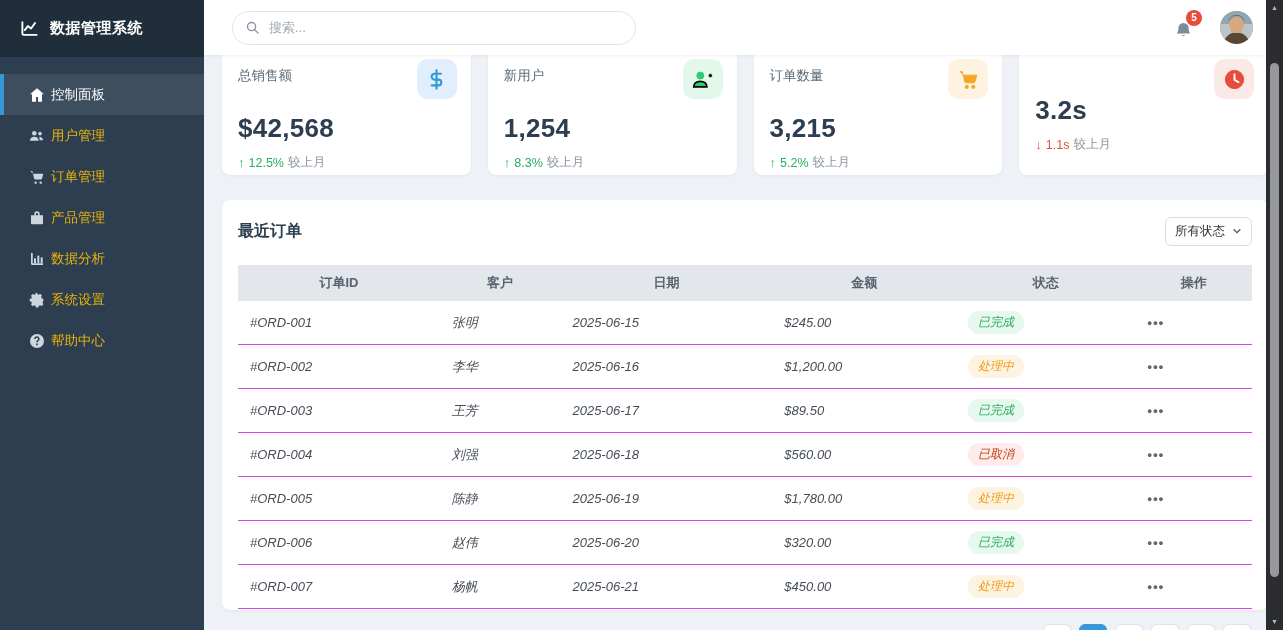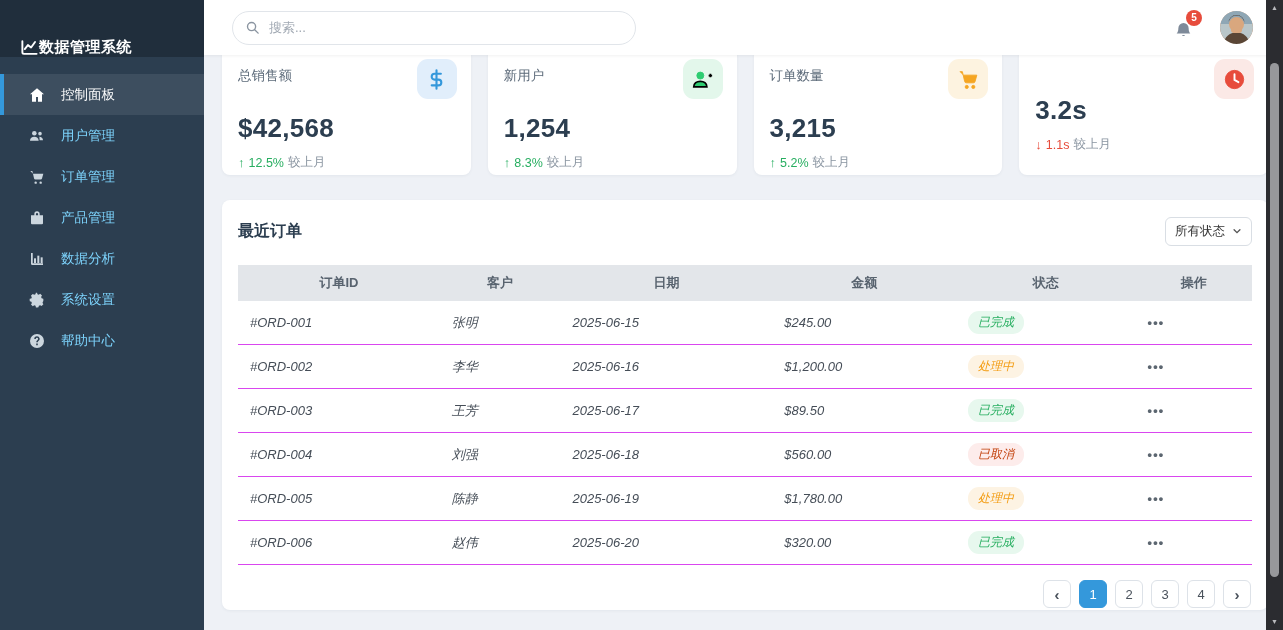--- a/index.html
+++ b/index.html
@@ -2,28 +2,28 @@
 <html><head>
 <meta charset="utf-8">
 <style>
   * { margin:0; padding:0; box-sizing:border-box; }
   html,body { width:1283px; height:630px; overflow:hidden; }
   body { font-family:"Liberation Sans","DejaVu Sans",sans-serif; background:#eef1f6; }
   .app { display:flex; width:1283px; height:630px; position:relative; }
 
   
   .sidebar { width:204px; height:630px; background:#2c3e50; flex:0 0 204px; display:flex; flex-direction:column; }
-  .logo { height:57px; background:#202e3c; display:flex; align-items:flex-end; padding:0 20px; gap:0; }
+  .logo { height:57px; background:#202e3c; display:flex; align-items:center; padding:0 20px; gap:11px; }
   .logo svg { width:19px; height:19px; stroke:#fff; }
   .logo-title { color:#fff; font-size:15px; font-weight:bold; letter-spacing:.5px; }
   .nav { padding-top:17px; display:flex; flex-direction:column; }
-  .nav-item { height:41px; display:flex; align-items:center; gap:16px; padding-left:24px; cursor:pointer; border-left:4px solid transparent; }
+  .nav-item { height:41px; display:flex; align-items:center; gap:6px; padding-left:24px; cursor:pointer; border-left:4px solid transparent; }
   .nav-item .nav-icon { width:17px; height:17px; display:flex; align-items:center; justify-content:center; }
   .nav-item .nav-icon svg { width:16px; height:16px; fill:#ccd6de; }
-  .nav-item .nav-label { color:#7dd3fc; font-size:13.5px; }
+  .nav-item .nav-label { color:#eab308; font-size:13.5px; }
   .nav-item.active { background:#3d4e5f; border-left-color:#3498db; }
   .nav-item.active .nav-label { color:#ffffff; }
   .nav-item.active .nav-icon svg { fill:#ffffff; }
 
   
   .main { flex:1; display:flex; flex-direction:column; height:630px; min-width:0; }
   .header { height:55px; background:#ffffff; display:flex; align-items:center; justify-content:space-between; padding:0 16px 0 28px; box-shadow:0 1px 3px rgba(0,0,0,.06); position:relative; z-index:3; }
   .search-box { width:404px; height:34px; border:1px solid #e1e5ea; border-radius:17px; display:flex; align-items:center; padding:0 12px; gap:9px; background:#fff; }
   .search-box svg { width:15px; height:15px; stroke:#8a94a0; flex:0 0 15px; }
   .search-box input { border:none; outline:none; flex:1; font-size:13px; color:#333; background:transparent; font-family:inherit; }
@@ -322,20 +322,28 @@
                 <td><span class="dots">•••</span></td>
               </tr>
               <tr>
                 <td>#ORD-006</td>
                 <td>赵伟</td>
                 <td>2025-06-20</td>
                 <td>$320.00</td>
                 <td><span class="pill" style="color:#27ae60;background:#e7f8ee">已完成</span></td>
                 <td><span class="dots">•••</span></td>
               </tr>
+              <tr>
+                <td>#ORD-007</td>
+                <td>杨帆</td>
+                <td>2025-06-21</td>
+                <td>$450.00</td>
+                <td><span class="pill" style="color:#f39c12;background:#fdf3e3">处理中</span></td>
+                <td><span class="dots">•••</span></td>
+              </tr>
             </tbody>
         </table>
 
         <div class="pagination" id="pagination">
             <button class="page-btn chev">‹</button>
             <button class="page-btn active">1</button>
             <button class="page-btn">2</button>
             <button class="page-btn">3</button>
             <button class="page-btn">4</button>
             <button class="page-btn chev">›</button>

